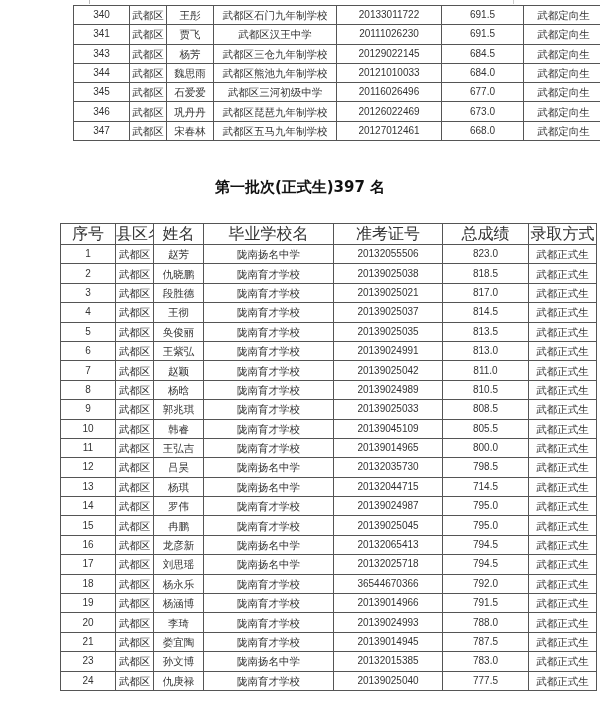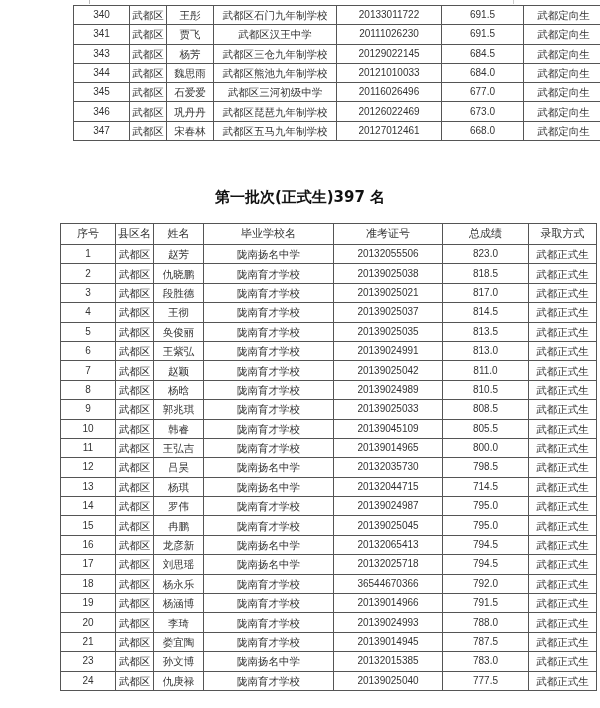--- a/index.html
+++ b/index.html
@@ -20,26 +20,26 @@
     height: 18px;
     line-height: 18px;
     white-space: nowrap;
     overflow: hidden;
     color: #333;
   }
   td.num { font-family: "Liberation Sans", sans-serif; font-size: 10px; }
   #top-table { left: 73px; top: 5px; width: 484px; }
   #top-table td { height: 18.3px; line-height: 18px; }
   #section-title {
-    position: absolute; left: 0; width: 600px; top: 188px;
+    position: absolute; left: 0; width: 600px; top: 178px;
     text-align: center; font-size: 15px; font-weight: bold; color: #111;
     font-family: "DejaVu Sans", sans-serif;
   }
   #main-table { left: 60px; top: 223px; width: 486px; }
-  #main-table th { height: 20px; line-height: 20px; font-size: 11px; }
+  #main-table th { height: 20px; line-height: 20px; font-size: 16px; }
   #main-table td { height: 18.4px; line-height: 18px; }
 </style>
 </head>
 <body>
 
 <div class="page-edge-left"></div>
 <div class="page-edge-right"></div>
 
 <table id="top-table">
   <colgroup>

